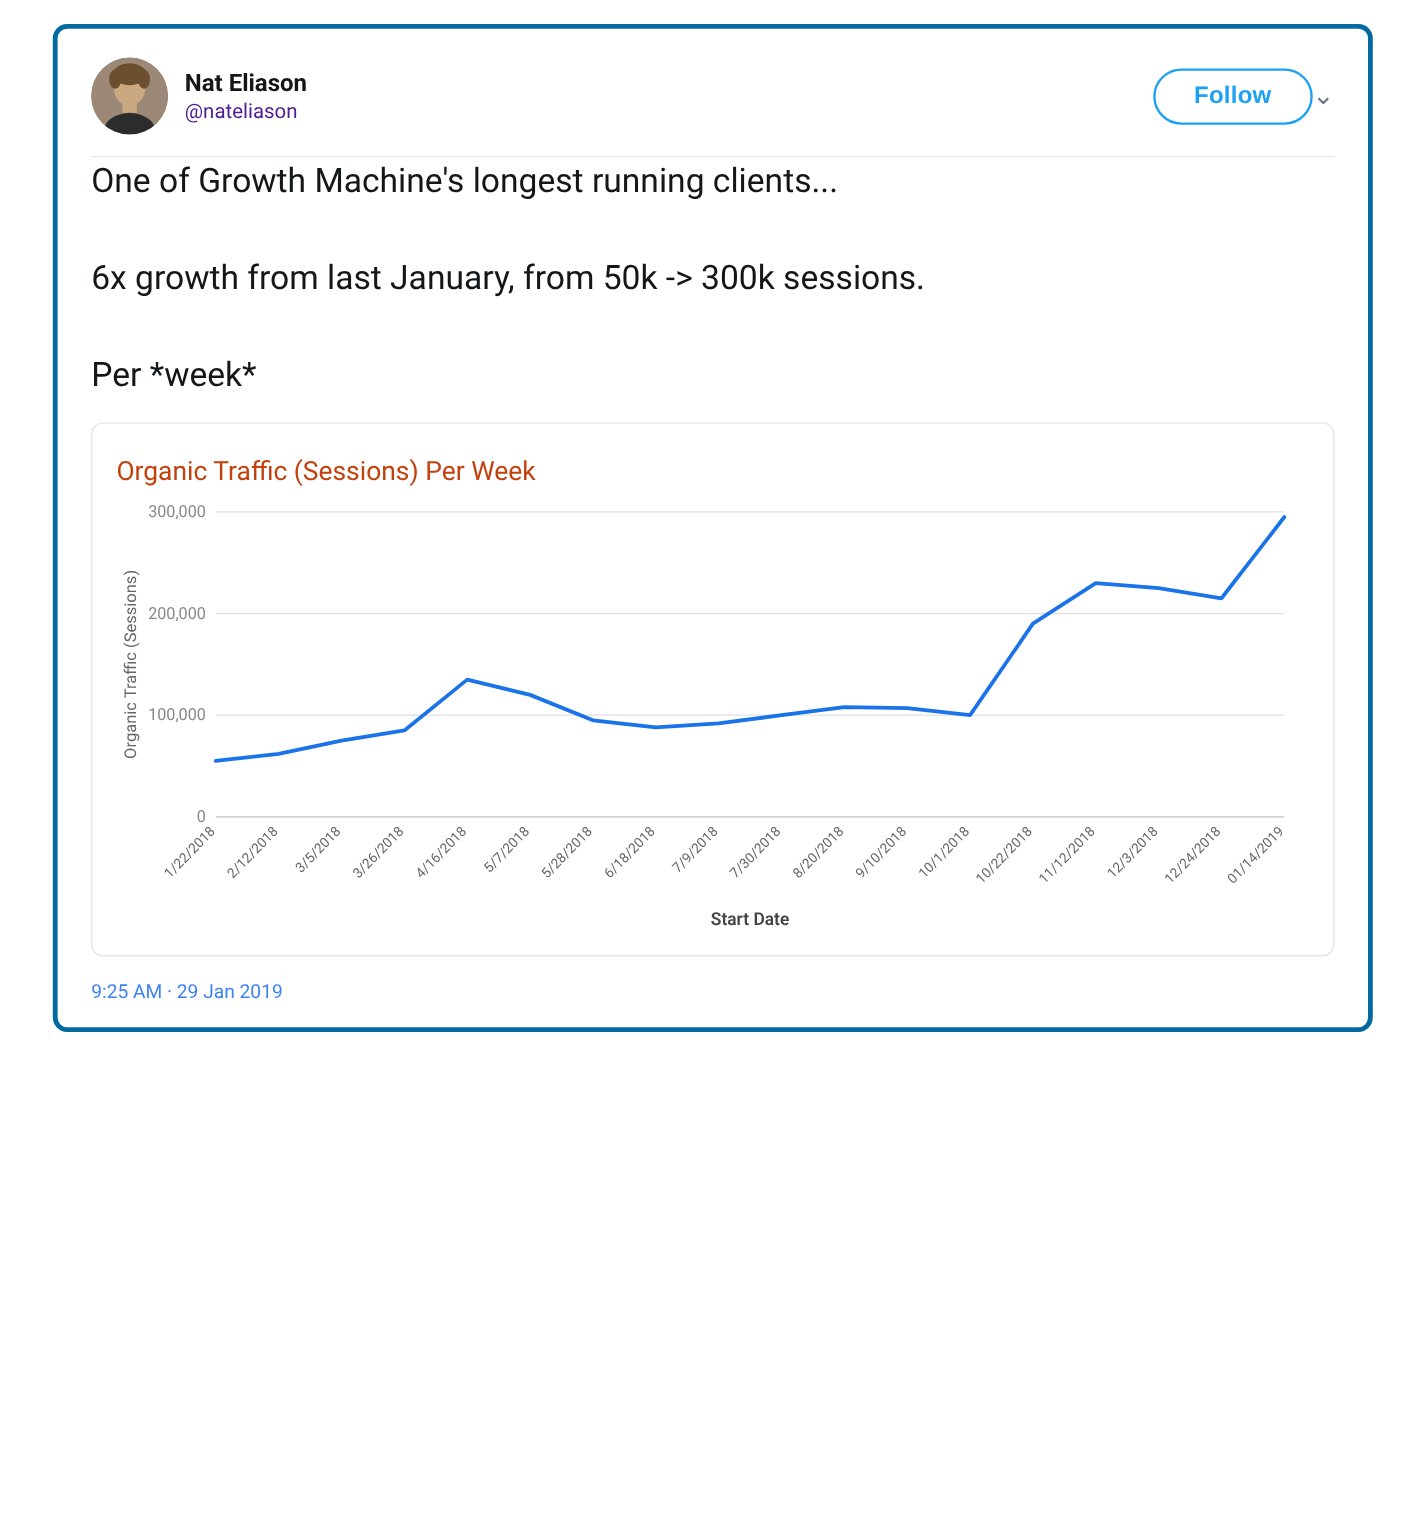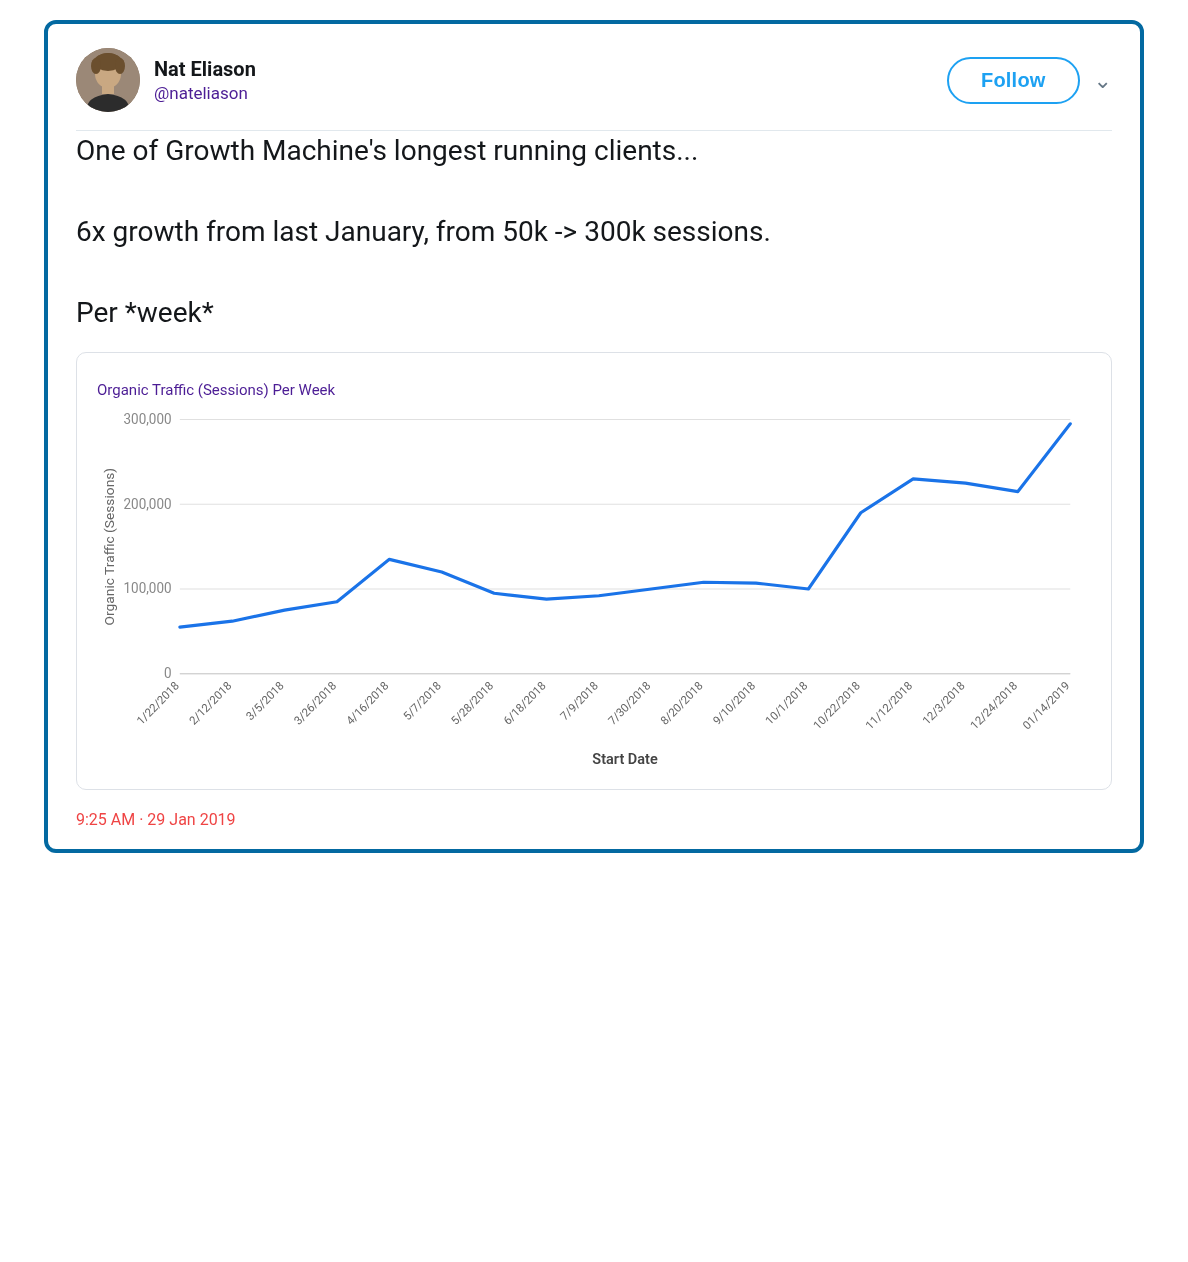--- a/index.html
+++ b/index.html
@@ -55,21 +55,20 @@
       line-height: 1.3;
     }
     .handle {
       font-size: 17px;
       color: #4c1d95;
       line-height: 1.3;
     }
     .header-right {
       display: flex;
       align-items: center;
-      gap: 14px;
     }
     .follow-btn {
       border: 2px solid #1da1f2;
       border-radius: 30px;
       background: #fff;
       color: #1da1f2;
       font-size: 20px;
       font-weight: 700;
       padding: 10px 32px;
       cursor: pointer;
@@ -90,33 +89,33 @@
       white-space: pre-line;
     }
     .chart-container {
       border: 1px solid #dde1e7;
       border-radius: 10px;
       padding: 28px 20px 20px 20px;
       margin: 18px 0 18px 0;
       background: #fff;
     }
     .chart-title {
-      font-size: 15px;
-      color: #4c1d95;
+      font-size: 22px;
+      color: #c2410c;
       margin-bottom: 10px;
       font-weight: 400;
     }
     .chart-area {
       width: 100%;
       height: 360px;
       position: relative;
     }
     .tweet-timestamp {
       font-size: 16px;
-      color: #ef4444;
+      color: #3b82f6;
       margin-top: 20px;
     }
     .divider {
       border: none;
       border-top: 1px solid #e1e8ed;
       margin: 0;
     }
   </style>
 </head>
 <body>

